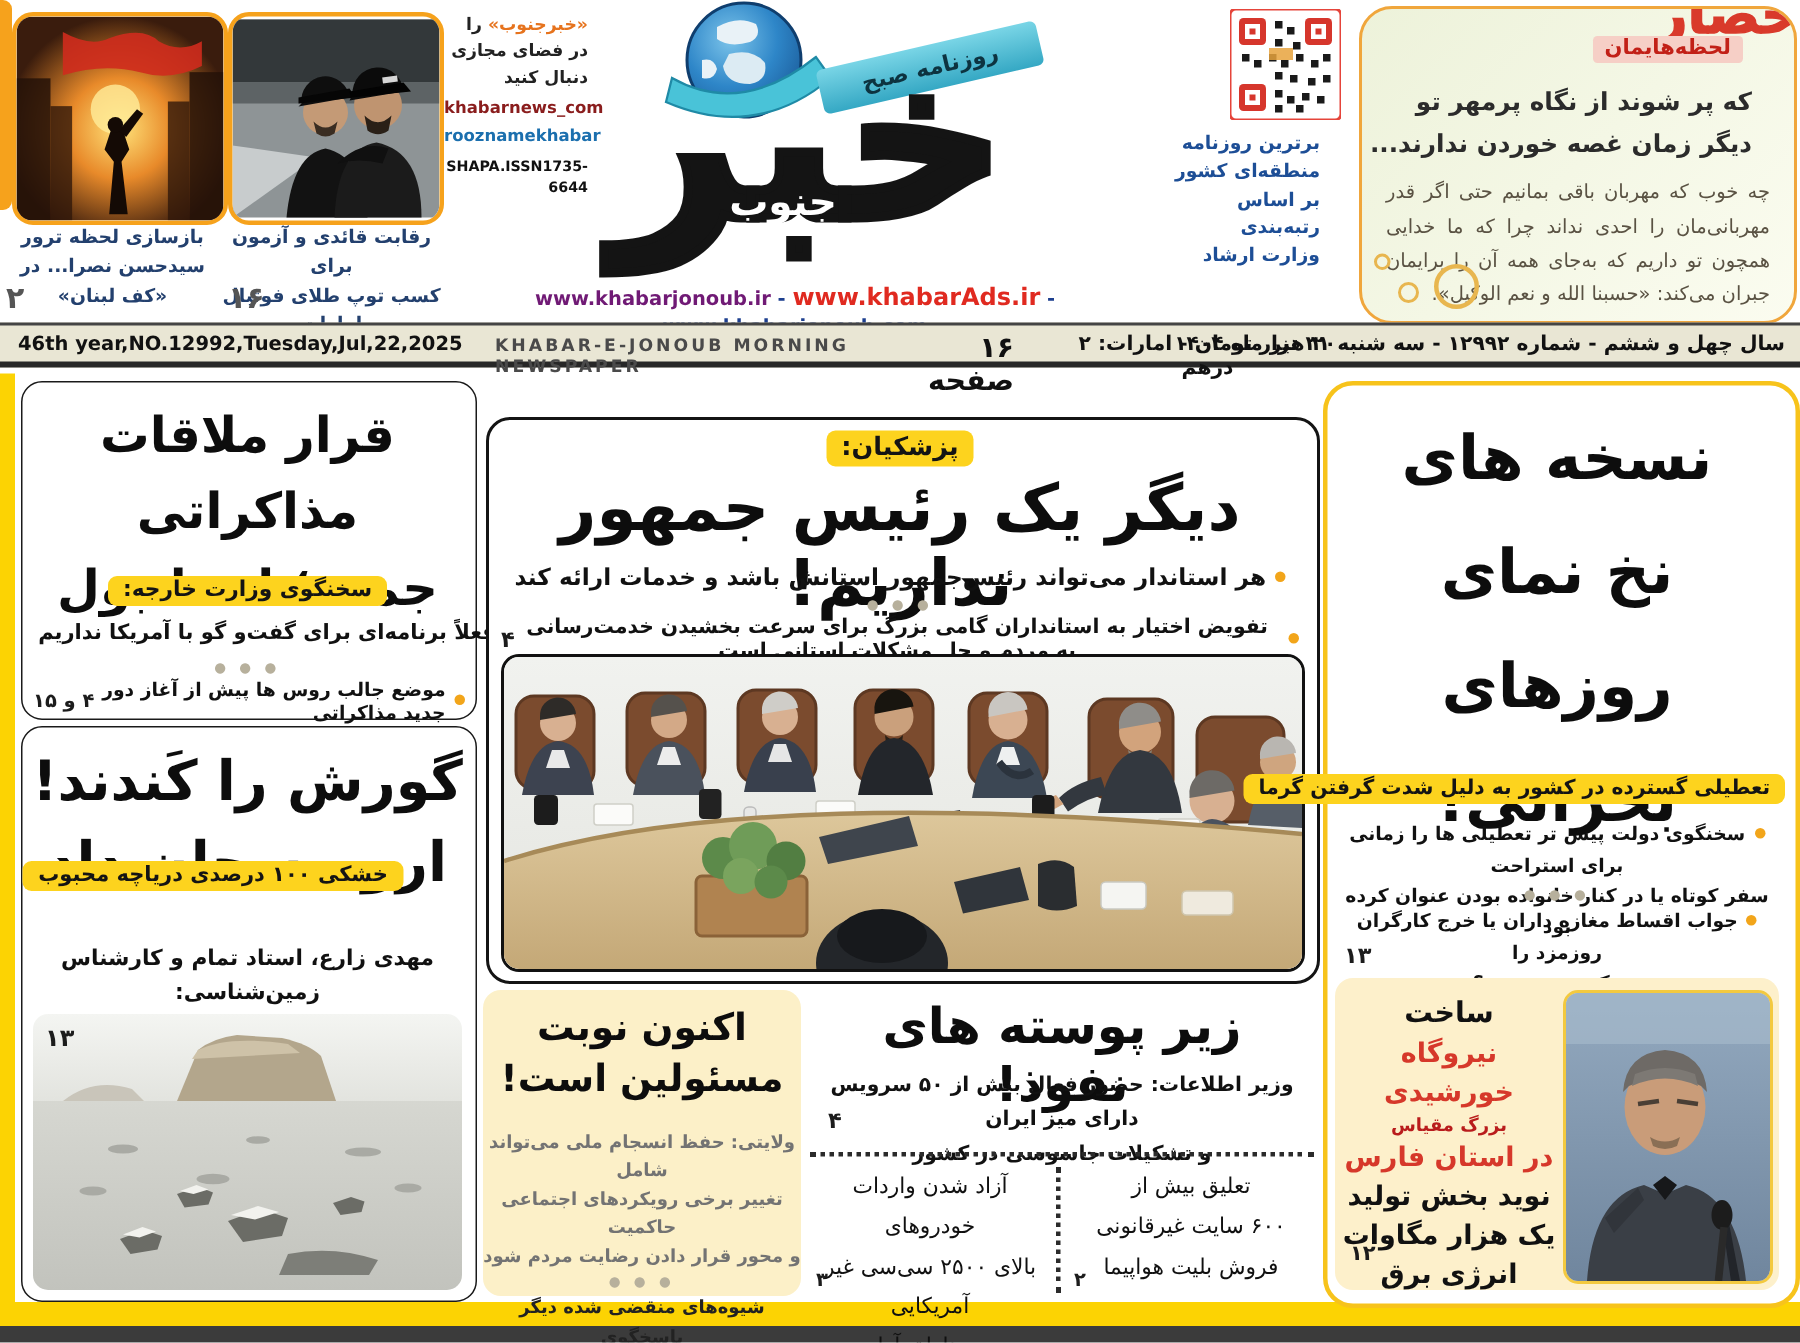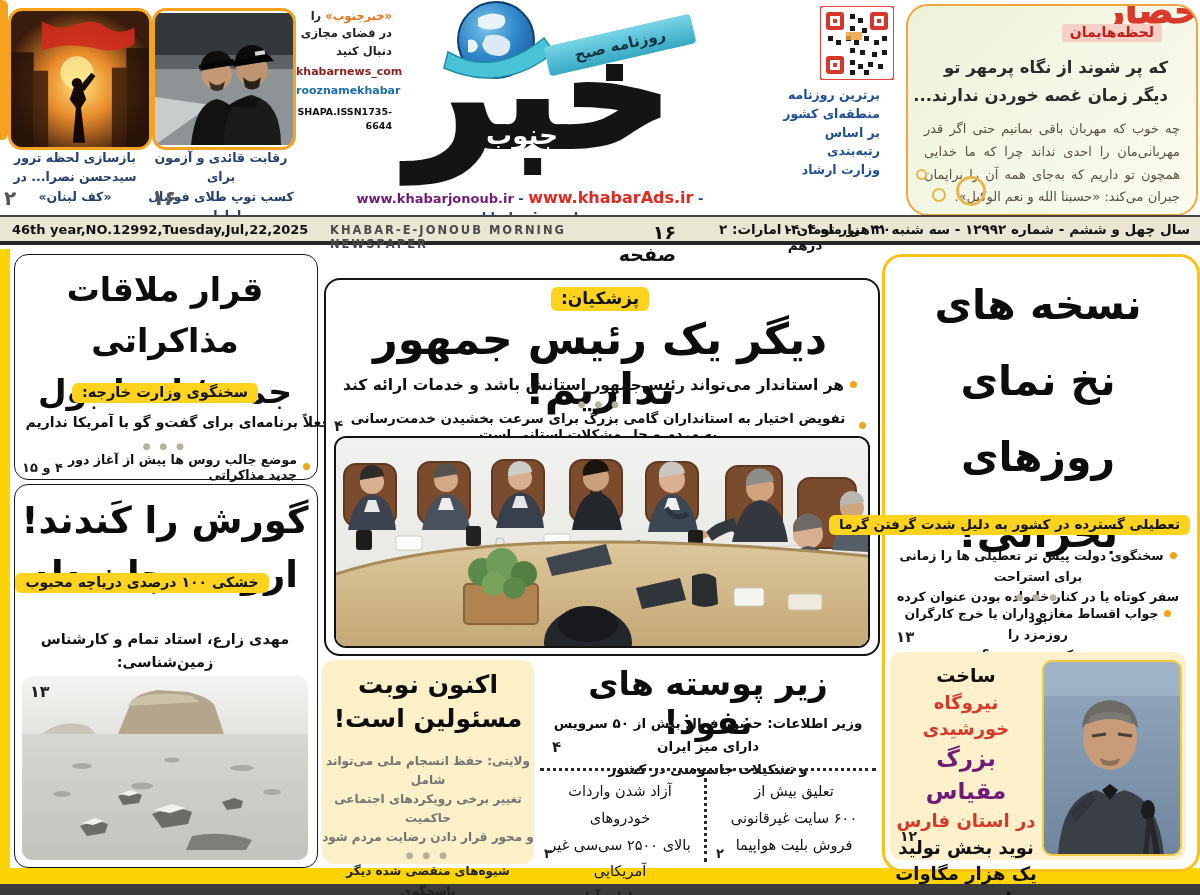--- a/index.html
+++ b/index.html
@@ -461,21 +461,21 @@
       <path d="M58 128 l8 10 8 -10 -8 -6z" fill="#17181a"></path>
       <path d="M26 150 l22 -20 4 8 -20 22z" fill="#31353b"></path>
       <path d="M110 192 l-6 -40 4 -2 8 42z" fill="#22252a"></path>
       <ellipse cx="104" cy="148" rx="7" ry="10" fill="#1c1c1c"></ellipse>
       <rect x="101" y="156" width="5" height="36" fill="#2a2a2a" transform="rotate(6 103 174)"></rect>
     </svg>
   </div>
   <div class="abs center" style="left:894px;top:662px;width:144px;font-weight:bold;line-height:1.45;">
     <div style="font-size:19px;color:#111;">ساخت</div>
     <div style="font-size:18px;color:#d6382a;">نیروگاه خورشیدی</div>
-    <div style="font-size:23px;color:#701a75;">بزرگ مقیاس</div>
+    <div style="font-size:12px;color:#b91c1c;">بزرگ مقیاس</div>
     <div style="font-size:18px;color:#d6382a;">در استان فارس</div>
     <div style="font-size:18px;color:#111;">نوید بخش تولید</div>
     <div style="font-size:18px;color:#111;">یک هزار مگاوات</div>
     <div style="font-size:18px;color:#111;">انرژی برق</div>
   </div>
   <div class="abs pnum" style="left:900px;top:828px;font-size:14px;">۱۲</div>
 
 </div>
 
 </body></html>

